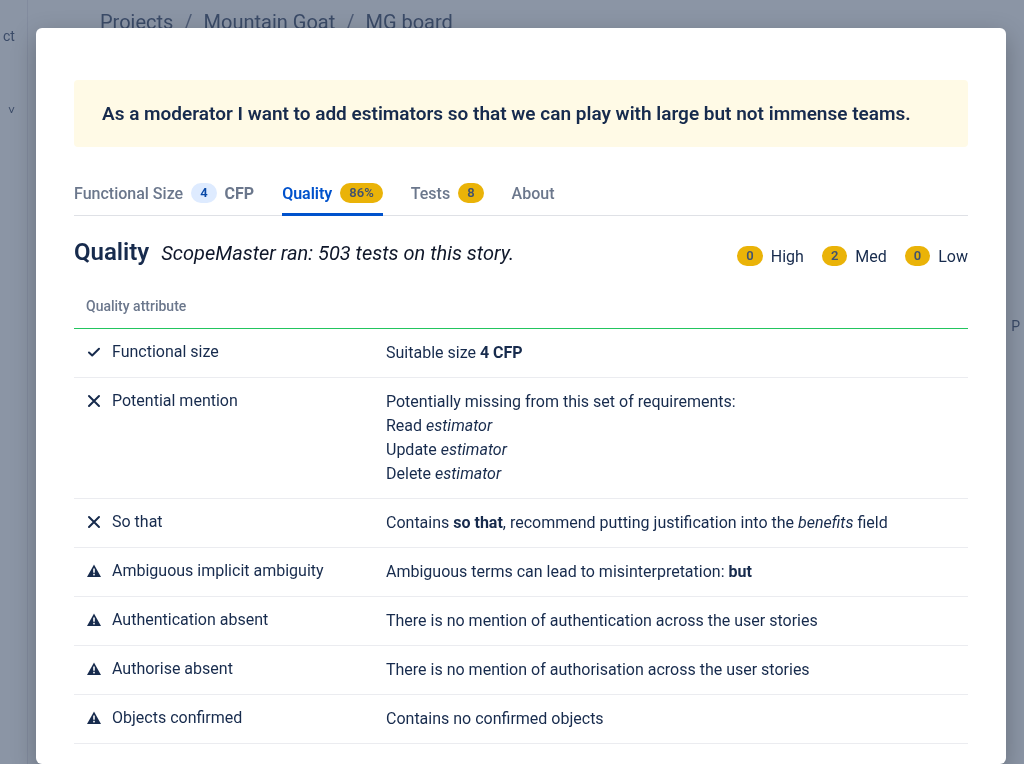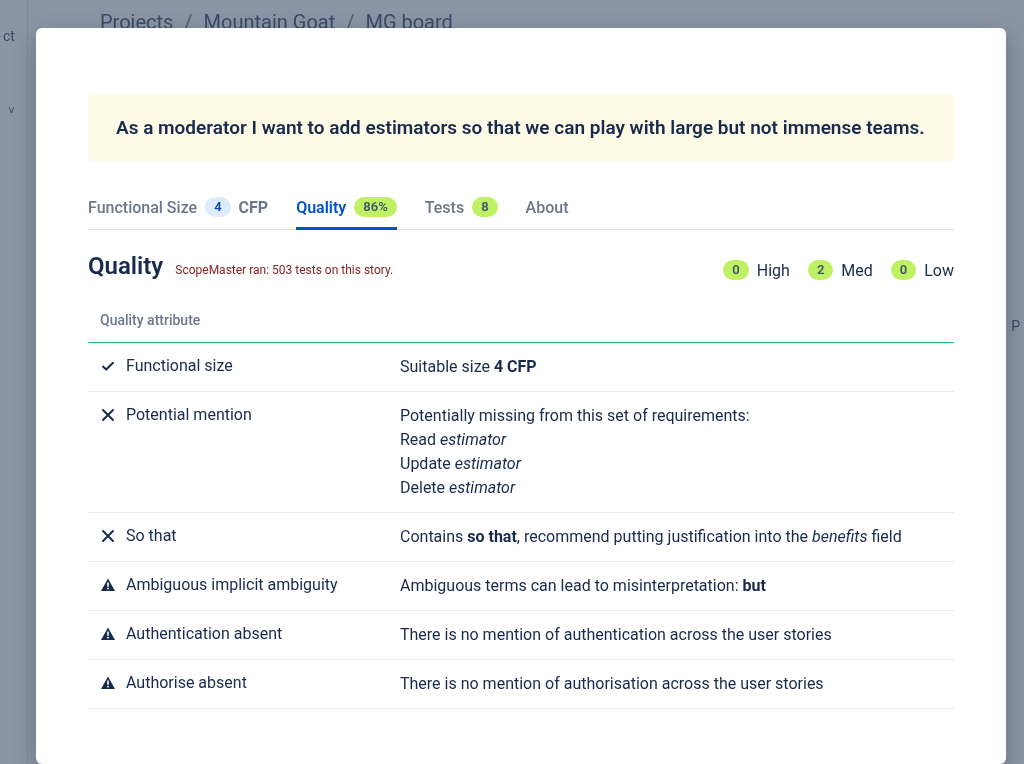--- a/index.html
+++ b/index.html
@@ -67,21 +67,21 @@
 }
 .modal {
   position: absolute;
   left: 36px;
   top: 28px;
   width: 970px;
   height: 736px;
   background: #fff;
   border-radius: 6px;
   box-shadow: 0 8px 24px rgba(0,0,0,0.25);
-  padding: 14px;
+  padding: 0;
   overflow: hidden;
 }
 .modal-inner {
   padding: 0 38px;
 }
 .story-banner {
   background: #fffae6;
   color: #172b4d;
   font-size: 19px;
   font-weight: 600;
@@ -108,21 +108,21 @@
   border-bottom: 3px solid transparent;
   margin-bottom: -1px;
 }
 .tab.active {
   color: #0052cc;
   border-bottom-color: #0052cc;
   font-weight: 600;
 }
 .tab .suffix { color: #6b778c; font-weight: 700; }
 .badge {
-  background: #bef264;
+  background: #eab308;
   color: #42526e;
   border-radius: 10px;
   font-size: 13px;
   font-weight: 600;
   padding: 1px 9px;
   line-height: 18px;
 }
 .badge.blue { background: #deebff; color: #0747a6; }
 .section-head {
   display: flex;
@@ -134,22 +134,23 @@
   display: flex;
   align-items: baseline;
   gap: 12px;
 }
 .section-title {
   font-size: 24px;
   font-weight: 600;
   color: #172b4d;
 }
 .section-sub {
-  font-size: 12px;
-  color: #7f1d1d;
+  font-size: 20px;
+  color: #0f172a;
+  font-style: italic;
 }
 .severity {
   display: flex;
   align-items: center;
   gap: 18px;
   font-size: 16px;
   color: #172b4d;
 }
 .severity .item { display: flex; align-items: center; gap: 8px; }
 .table {
@@ -339,20 +340,33 @@
                 <path d="M8 1.5 L15 14 L1 14 Z" fill="#172b4d"></path>
                 <rect x="7.2" y="5.5" width="1.6" height="4.2" fill="#fff"></rect>
                 <rect x="7.2" y="10.8" width="1.6" height="1.6" fill="#fff"></rect>
               </svg>
             </span>
           <span>Authorise absent</span>
         </div>
         <div class="explain">There is no mention of authorisation across the user stories</div>
       </div>
 
+      <div class="trow">
+        <div class="attr">
+          <span class="icon">
+              <svg width="16" height="16" viewBox="0 0 16 16">
+                <path d="M8 1.5 L15 14 L1 14 Z" fill="#172b4d"></path>
+                <rect x="7.2" y="5.5" width="1.6" height="4.2" fill="#fff"></rect>
+                <rect x="7.2" y="10.8" width="1.6" height="1.6" fill="#fff"></rect>
+              </svg>
+            </span>
+          <span>Objects confirmed</span>
+        </div>
+        <div class="explain">Contains no confirmed objects</div>
+      </div>
 
     </div>
   </div>
 
   <div class="modal-actions">
     
   </div>
 </div>
 
 </body></html>

